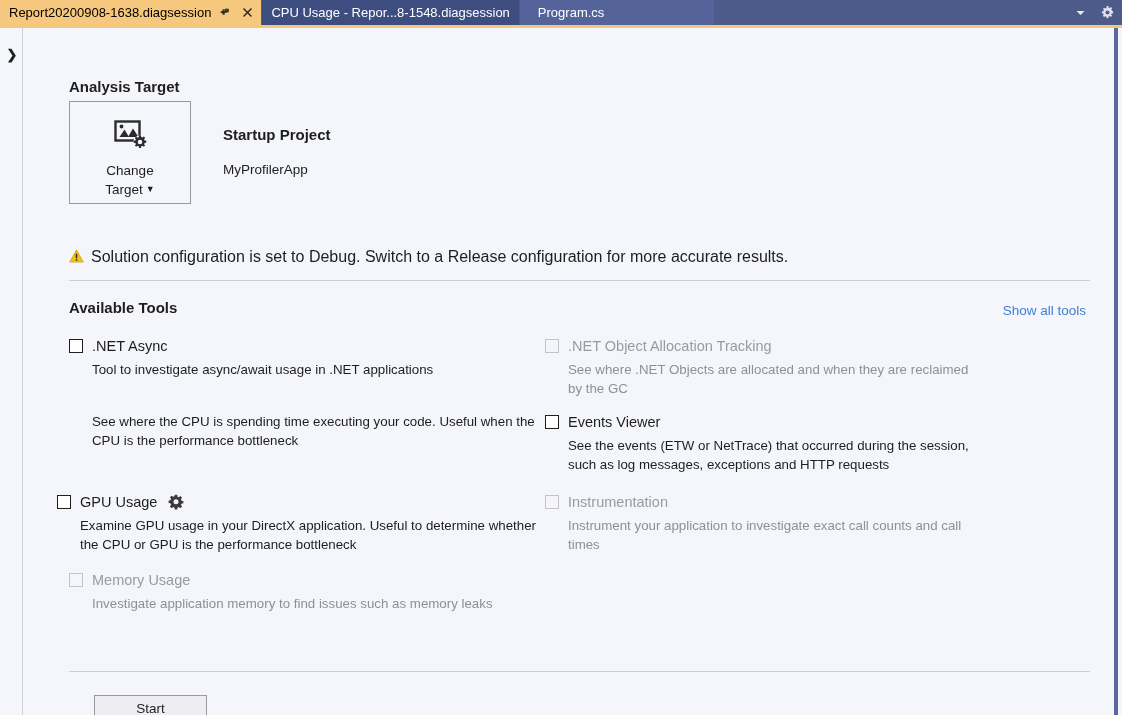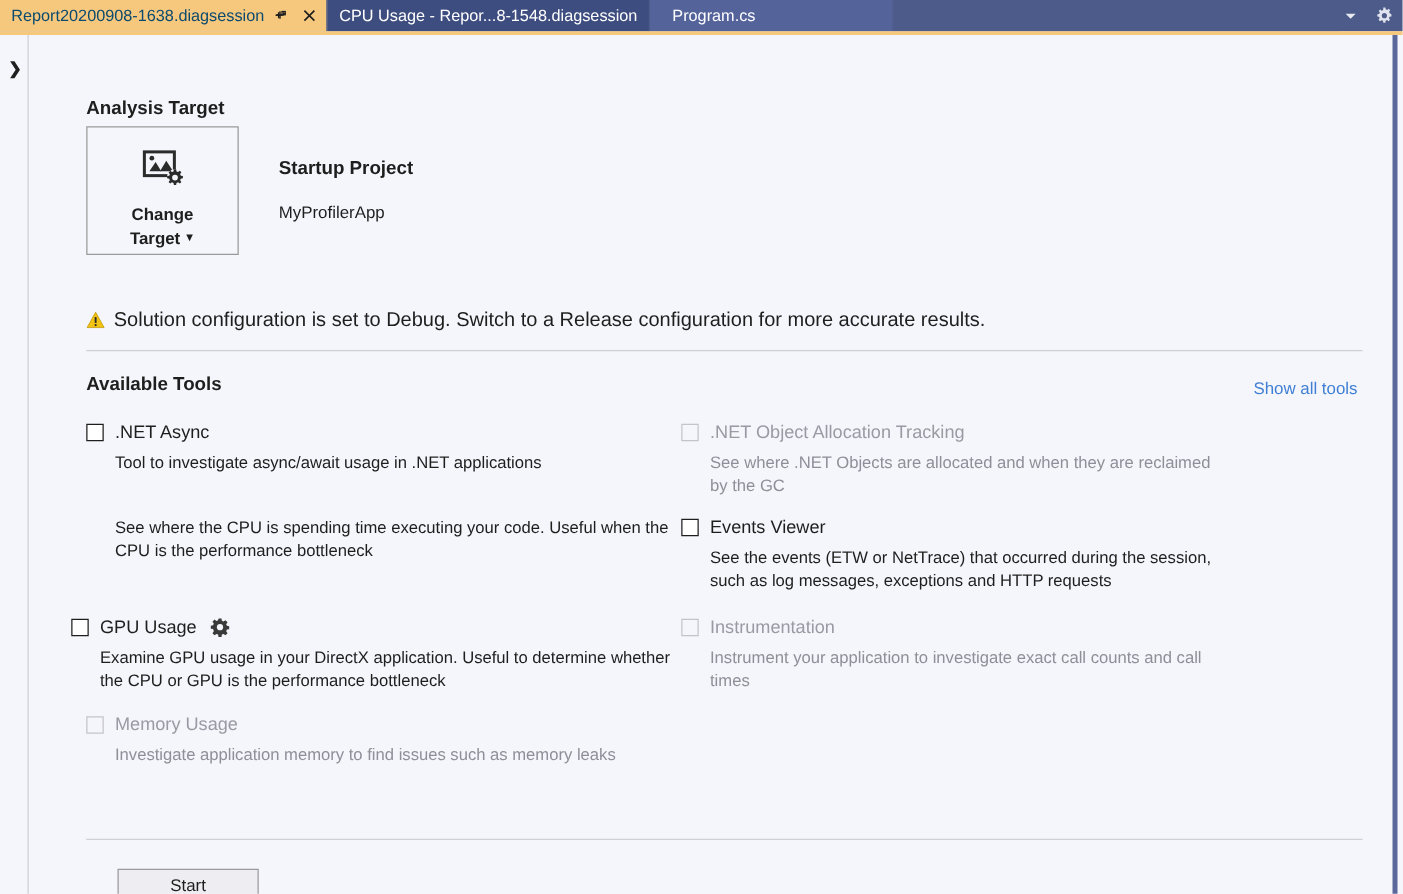--- a/index.html
+++ b/index.html
@@ -32,21 +32,21 @@
     height: 25px;
     box-sizing: border-box;
     padding: 0 9px;
     font-size: 13px;
     white-space: nowrap;
     color: #ffffff;
     border-right: 1px solid #4d5b8a;
   }
   .tab.active {
     background: #f5c87e;
-    color: #0c4a6e;
+    color: #000000;
     padding-right: 4px;
   }
   .tab.selected {
     background: #3d4d7f;
     color: #ffffff;
   }
   .tab.inactive {
     background: #55639b;
     color: #ffffff;
   }
@@ -126,21 +126,20 @@
     position: absolute;
     left: 45px; top: 73px;
     width: 122px; height: 103px;
     background: #f5f6fb;
     border: 1px solid #9a9a9a;
     box-sizing: border-box;
     display: flex;
     flex-direction: column;
     align-items: center;
     cursor: pointer;
-    font-weight: bold;
   }
   .ct-icon { margin-top: 15px; }
   .ct-text {
     margin-top: 6px;
     font-size: 13.5px;
     color: #1e1e1e;
     text-align: center;
     line-height: 19px;
   }
   .ct-caret {

